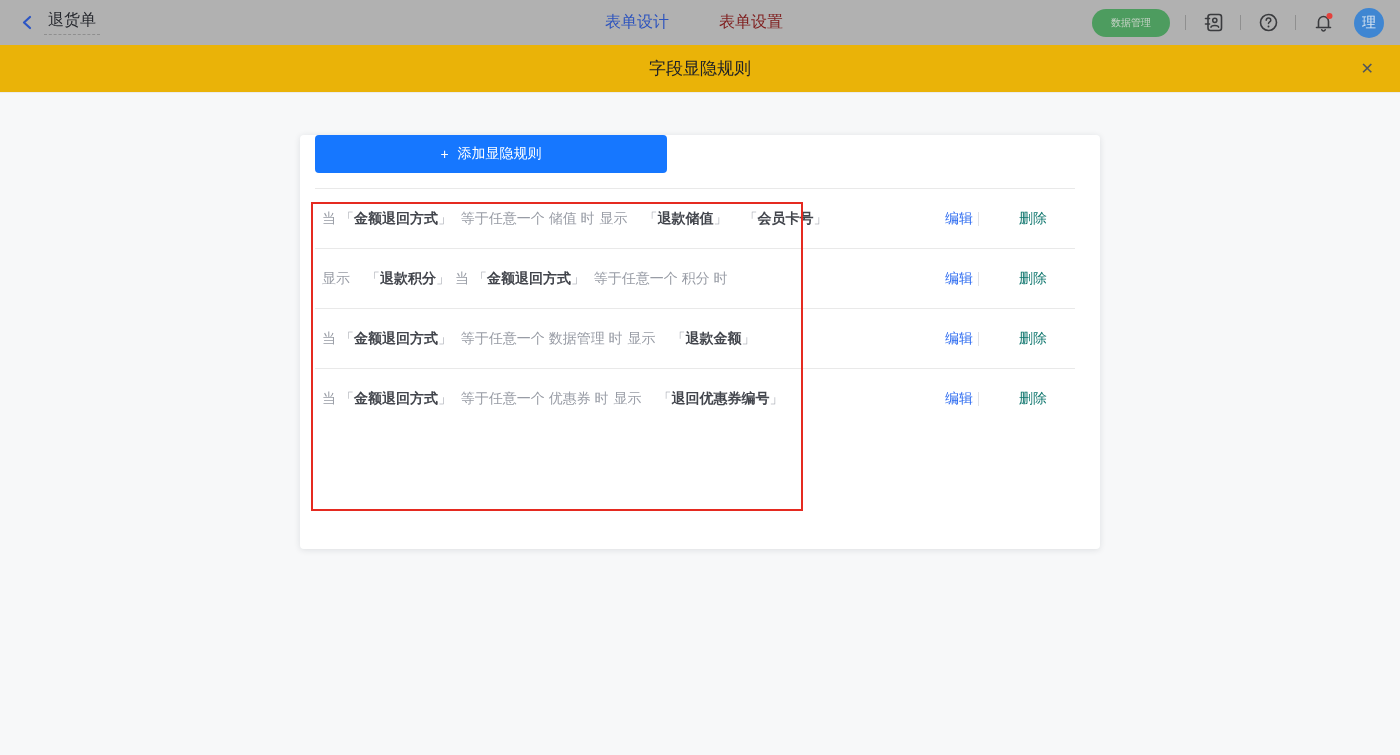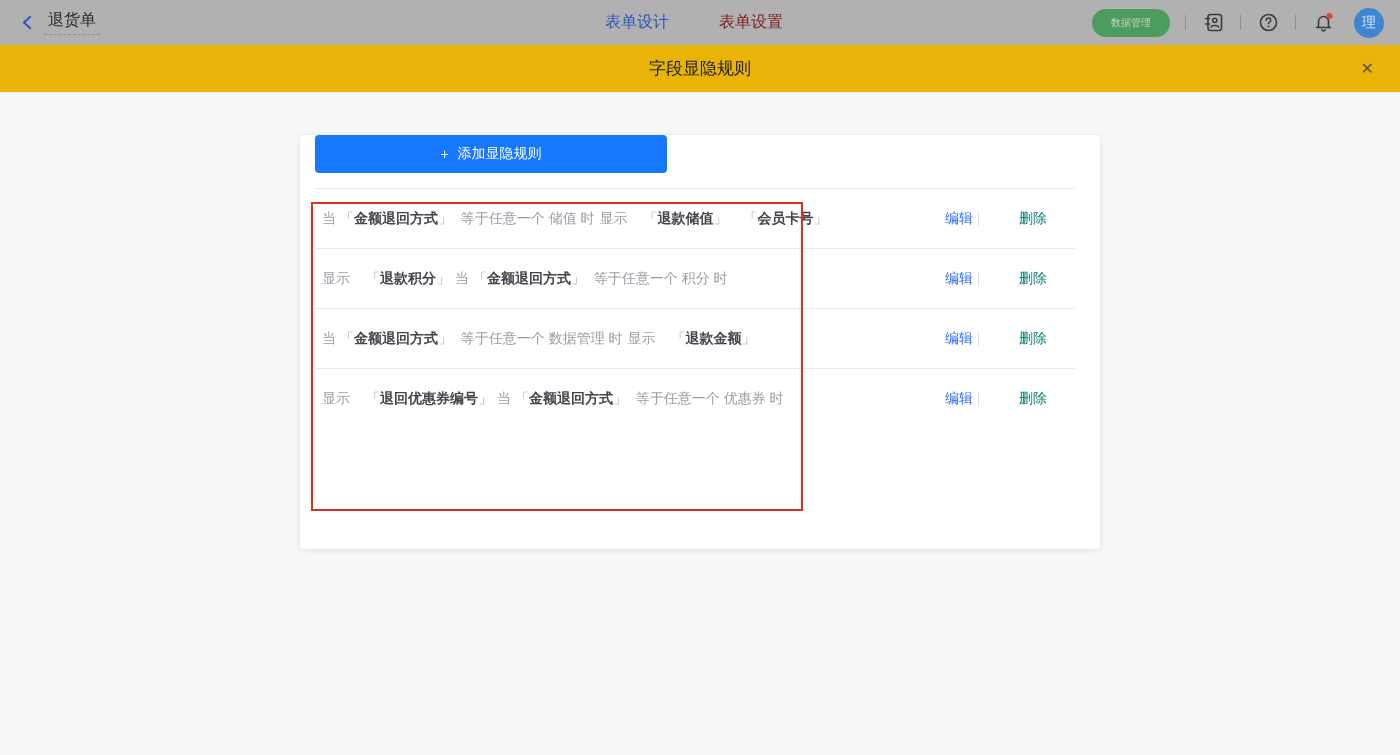--- a/index.html
+++ b/index.html
@@ -181,29 +181,29 @@
     <div class="rule-actions">
       <span class="edit-link">编辑</span>
       <span class="actions-sep"></span>
       <span class="delete-link">删除</span>
     </div>
   </div>
 <div class="divider"></div>
   <div class="rule-row">
     <div class="rule-lines">
       <div class="line">
+        <span class="g">当</span>
+        <span class="g">「</span><span class="f">金额退回方式</span><span class="g">」</span>
+        <span class="g op">等于任意一个</span>
+        <span class="g">优惠券</span>
+        <span class="g">时</span>
+      </div>
+      <div class="line">
         <span class="g">显示</span><span class="targets-slot"><span class="target"><span class="g">「</span><span class="f">退回优惠券编号</span><span class="g">」</span></span></span>
       </div>
-      <div class="line">
-        <span class="g">当</span>
-        <span class="g">「</span><span class="f">金额退回方式</span><span class="g">」</span>
-        <span class="g op">等于任意一个</span>
-        <span class="g">优惠券</span>
-        <span class="g">时</span>
-      </div>
     </div>
     <div class="rule-actions">
       <span class="edit-link">编辑</span>
       <span class="actions-sep"></span>
       <span class="delete-link">删除</span>
     </div>
   </div>
 </div>
   </div>
 </div>

